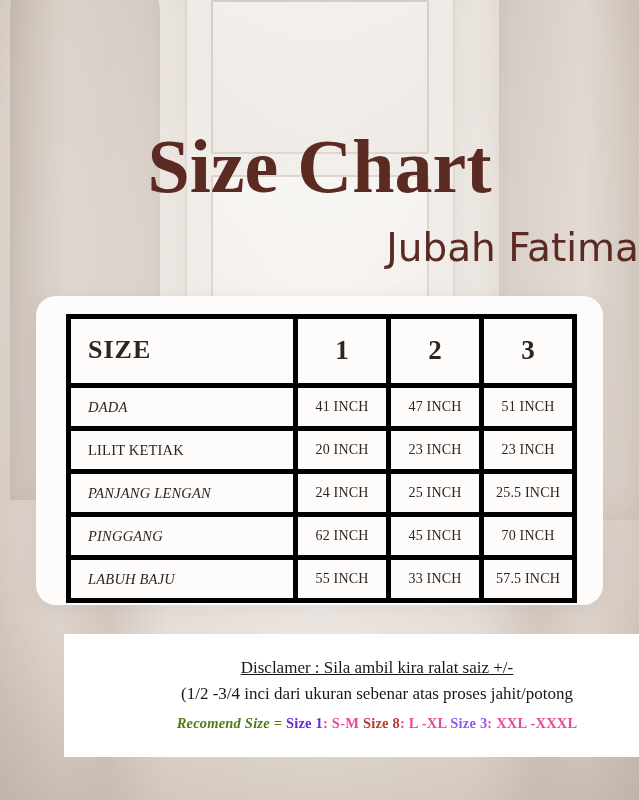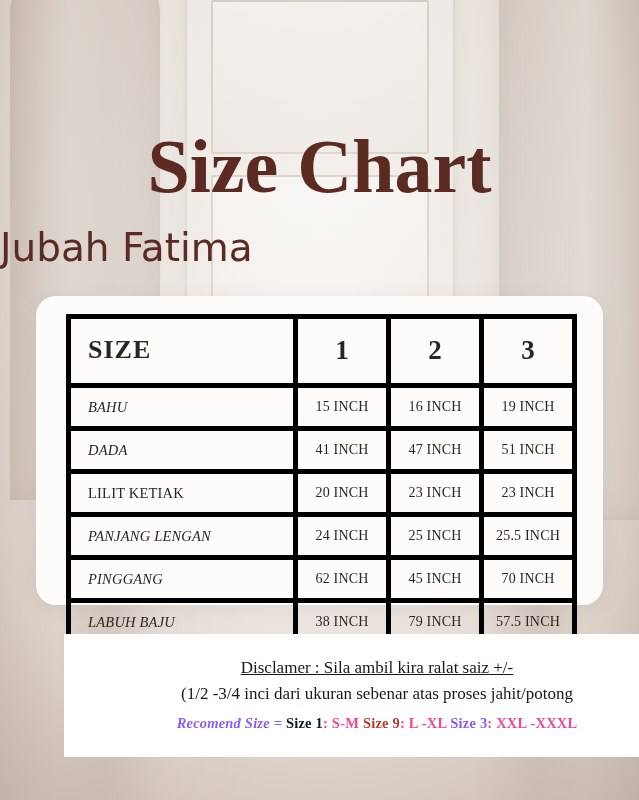--- a/index.html
+++ b/index.html
@@ -91,21 +91,21 @@
     font-size: 76px;
     line-height: 1;
     letter-spacing: 0px;
     color: #5b2a22;
   }
   .subtitle {
     position: absolute;
     top: 228px;
     left: 0;
     right: 0;
-    text-align: left;
+    text-align: right;
     font-family: "DejaVu Sans", sans-serif;
     font-weight: normal;
     font-size: 39px;
     line-height: 1;
     color: #5b2a22;
   }
 
   
   .card {
     position: absolute;
@@ -196,22 +196,22 @@
   .disclaimer .l2 {
     font-size: 17px;
     padding-top: 6px;
   }
   .disclaimer .l3 {
     font-size: 14.5px;
     font-weight: bold;
     padding-top: 11px;
     letter-spacing: 0.2px;
   }
-  .disclaimer .l3 .lbl { font-style: italic; color: #8b5cf6; }
-  .disclaimer .l3 .s1 { color: #0f172a; }
+  .disclaimer .l3 .lbl { font-style: italic; color: #4d7c0f; }
+  .disclaimer .l3 .s1 { color: #6d28d9; }
   .disclaimer .l3 .s2 { color: #b83b2e; }
   .disclaimer .l3 .s3 { color: #8b5cf6; }
   .disclaimer .l3 .txt { color: #ec4899; }
 </style>
 </head>
 <body>
 
 <div class="bg">
   <div class="bg-arch-left"></div>
   <div class="bg-arch-right"></div>
@@ -239,26 +239,20 @@
       <thead>
         <tr>
           <th class="head-label">SIZE</th>
           <th class="head-num">1</th>
           <th class="head-num">2</th>
           <th class="head-num">3</th>
         </tr>
       </thead>
       <tbody>
         <tr>
-          <td class="row-label">BAHU</td>
-          <td class="row-val">15 INCH</td>
-          <td class="row-val">16 INCH</td>
-          <td class="row-val">19 INCH</td>
-        </tr>
-        <tr>
           <td class="row-label">DADA</td>
           <td class="row-val">41 INCH</td>
           <td class="row-val">47 INCH</td>
           <td class="row-val">51 INCH</td>
         </tr>
         <tr class="no-italic">
           <td class="row-label">LILIT KETIAK</td>
           <td class="row-val">20 INCH</td>
           <td class="row-val">23 INCH</td>
           <td class="row-val">23 INCH</td>
@@ -270,32 +264,32 @@
           <td class="row-val">25.5 INCH</td>
         </tr>
         <tr>
           <td class="row-label">PINGGANG</td>
           <td class="row-val">62 INCH</td>
           <td class="row-val">45 INCH</td>
           <td class="row-val">70 INCH</td>
         </tr>
         <tr>
           <td class="row-label">LABUH BAJU</td>
-          <td class="row-val">38 INCH</td>
-          <td class="row-val">79 INCH</td>
+          <td class="row-val">55 INCH</td>
+          <td class="row-val">33 INCH</td>
           <td class="row-val">57.5 INCH</td>
         </tr>
       </tbody>
     </table>
   </div>
 
   <div class="disclaimer">
     <div class="line l1">Disclamer : Sila ambil kira ralat saiz +/-</div>
     <div class="line l2">(1/2 -3/4 inci dari ukuran sebenar atas proses jahit/potong</div>
     <div class="line l3">
       <span class="lbl">Recomend Size =</span>
       <span class="s1">Size 1</span><span class="txt">: S-M</span>
-      <span class="s2">Size 9</span><span class="txt">: L -XL</span>
+      <span class="s2">Size 8</span><span class="txt">: L -XL</span>
       <span class="s3">Size 3</span><span class="txt">: XXL -XXXL</span>
     </div>
   </div>
 
 </div>
 
 </body></html>

